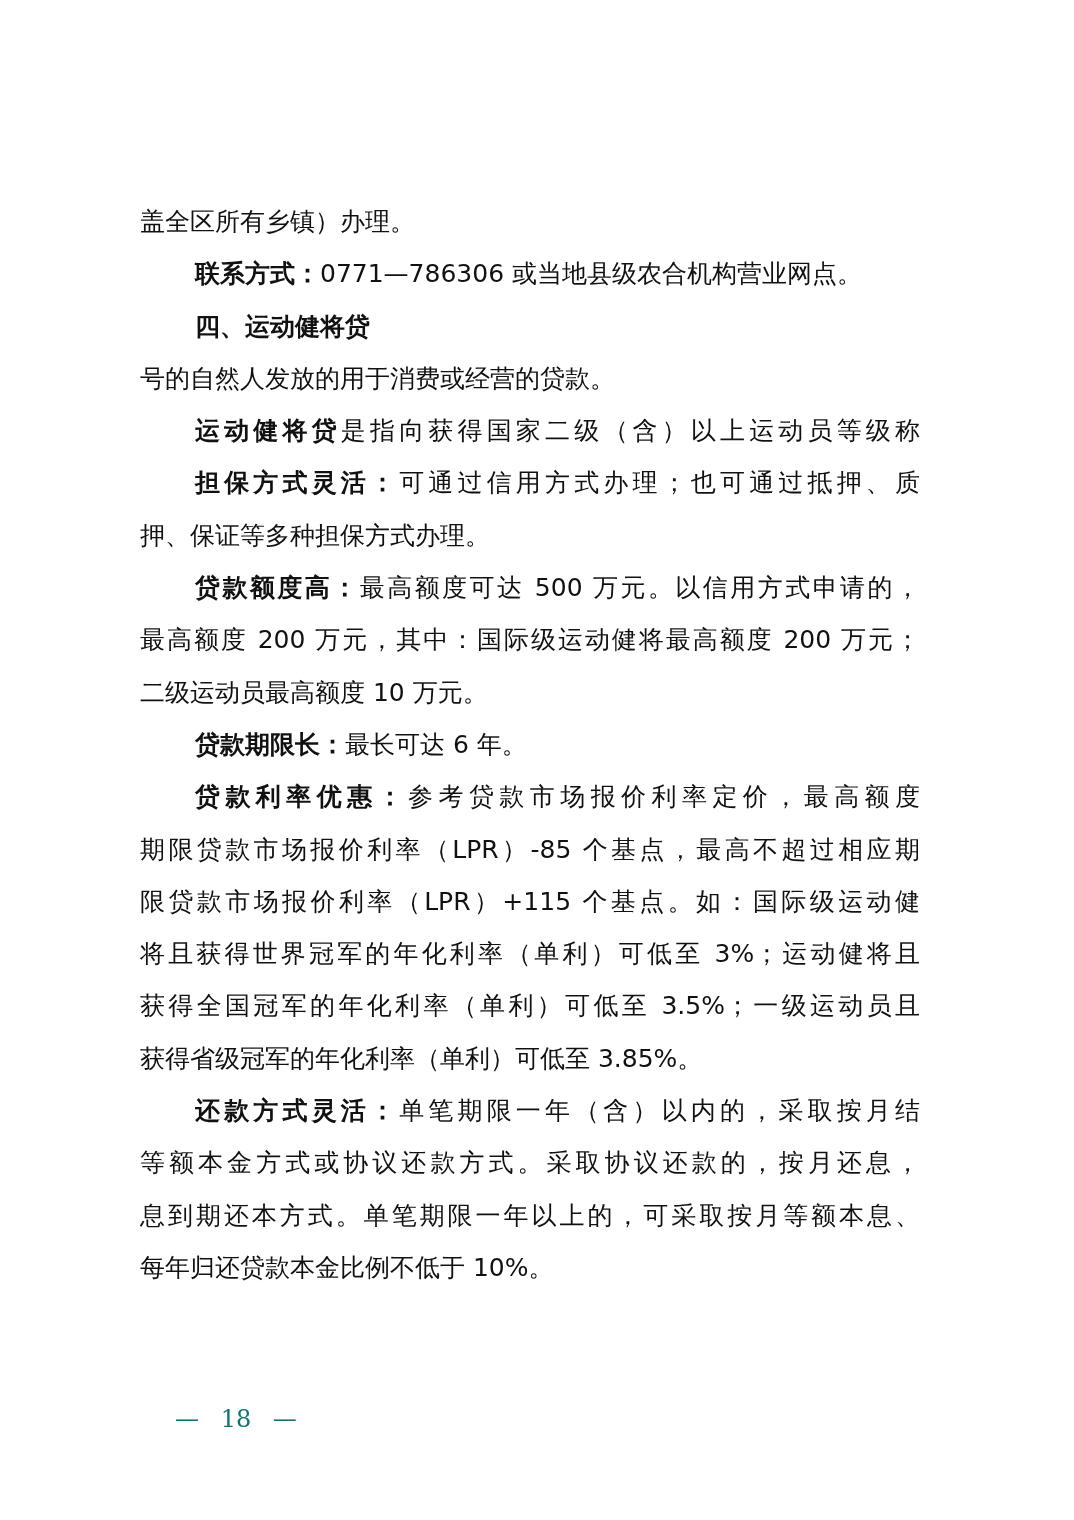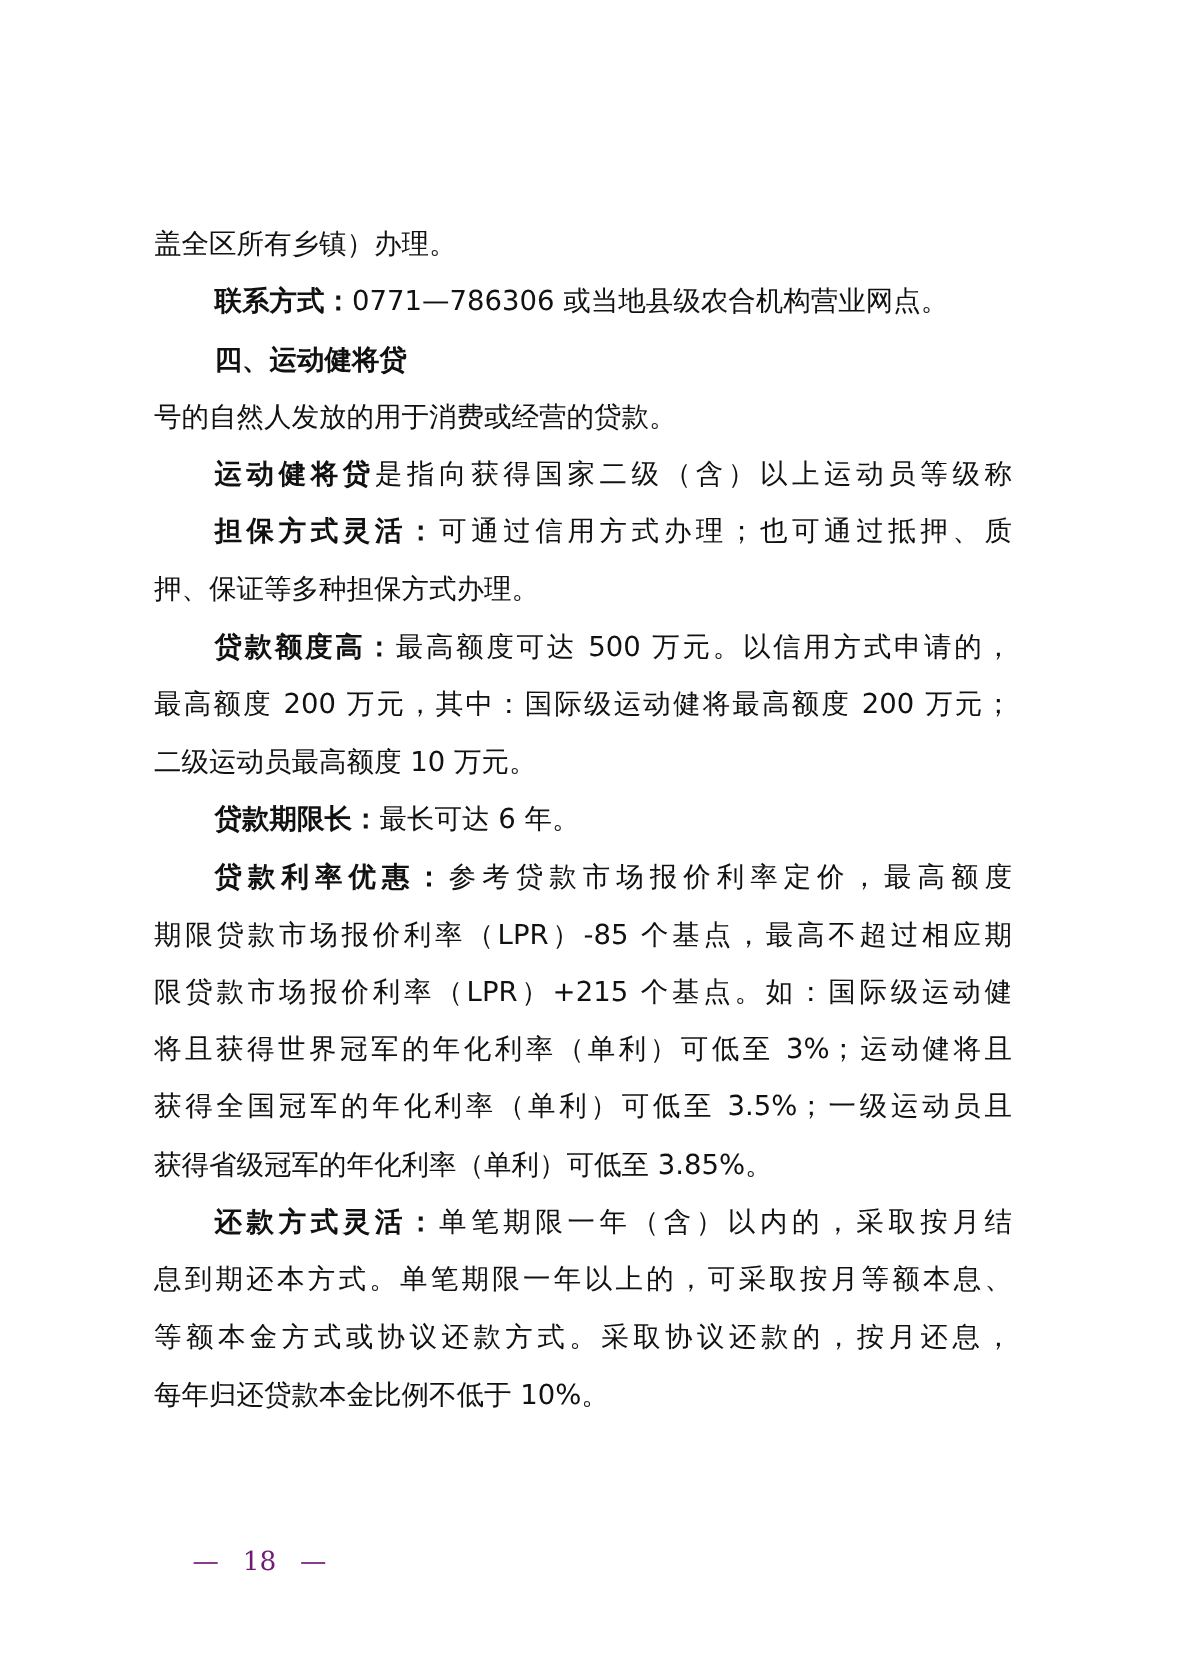--- a/index.html
+++ b/index.html
@@ -5,42 +5,42 @@
   html, body { margin:0; padding:0; background:#ffffff; }
   body { width:1074px; height:1520px; position:relative; overflow:hidden;
          font-family: "DejaVu Sans", "Liberation Sans", sans-serif; color:#111; }
   .page { position:absolute; left:140px; top:196px; width:780px; }
   .line { height:52.3px; line-height:52.3px; font-size:25px; white-space:nowrap;
           text-align:justify; text-align-last:justify; }
   .line.last { text-align-last:left; }
   .indent { padding-left:55px; }
   .b { font-weight:bold; }
   .footer { position:absolute; left:175px; top:1405px; font-family:"DejaVu Serif","Liberation Serif",serif;
-            font-size:24px; color:#701a75; word-spacing:14px; }
+            font-size:24px; color:#0f766e; word-spacing:14px; }
 </style>
 </head>
 <body>
 
 <div class="page">
   <div class="line last"><span>盖全区所有乡镇）办理。</span></div>
   <div class="line last indent"><span class="b">联系方式：</span><span>0771—786306 或当地县级农合机构营业网点。</span></div>
   <div class="line last indent"><span class="b">四、运动健将贷</span></div>
   <div class="line last"><span>号的自然人发放的用于消费或经营的贷款。</span></div>
   <div class="line indent"><span class="b">运动健将贷</span><span>是指向获得国家二级（含）以上运动员等级称</span></div>
   <div class="line indent"><span class="b">担保方式灵活：</span><span>可通过信用方式办理；也可通过抵押、质</span></div>
   <div class="line last"><span>押、保证等多种担保方式办理。</span></div>
   <div class="line indent"><span class="b">贷款额度高：</span><span>最高额度可达 500 万元。以信用方式申请的，</span></div>
   <div class="line"><span>最高额度 200 万元，其中：国际级运动健将最高额度 200 万元；</span></div>
   <div class="line last"><span>二级运动员最高额度 10 万元。</span></div>
   <div class="line last indent"><span class="b">贷款期限长：</span><span>最长可达 6 年。</span></div>
   <div class="line indent"><span class="b">贷款利率优惠：</span><span>参考贷款市场报价利率定价，最高额度</span></div>
   <div class="line"><span>期限贷款市场报价利率（LPR）-85 个基点，最高不超过相应期</span></div>
-  <div class="line"><span>限贷款市场报价利率（LPR）+215 个基点。如：国际级运动健</span></div>
+  <div class="line"><span>限贷款市场报价利率（LPR）+115 个基点。如：国际级运动健</span></div>
   <div class="line"><span>将且获得世界冠军的年化利率（单利）可低至 3%；运动健将且</span></div>
   <div class="line"><span>获得全国冠军的年化利率（单利）可低至 3.5%；一级运动员且</span></div>
   <div class="line last"><span>获得省级冠军的年化利率（单利）可低至 3.85%。</span></div>
   <div class="line indent"><span class="b">还款方式灵活：</span><span>单笔期限一年（含）以内的，采取按月结</span></div>
+  <div class="line"><span>等额本金方式或协议还款方式。采取协议还款的，按月还息，</span></div>
   <div class="line"><span>息到期还本方式。单笔期限一年以上的，可采取按月等额本息、</span></div>
-  <div class="line"><span>等额本金方式或协议还款方式。采取协议还款的，按月还息，</span></div>
   <div class="line last"><span>每年归还贷款本金比例不低于 10%。</span></div>
 </div>
 
 <div class="footer">— 18 —</div>
 
 </body></html>

